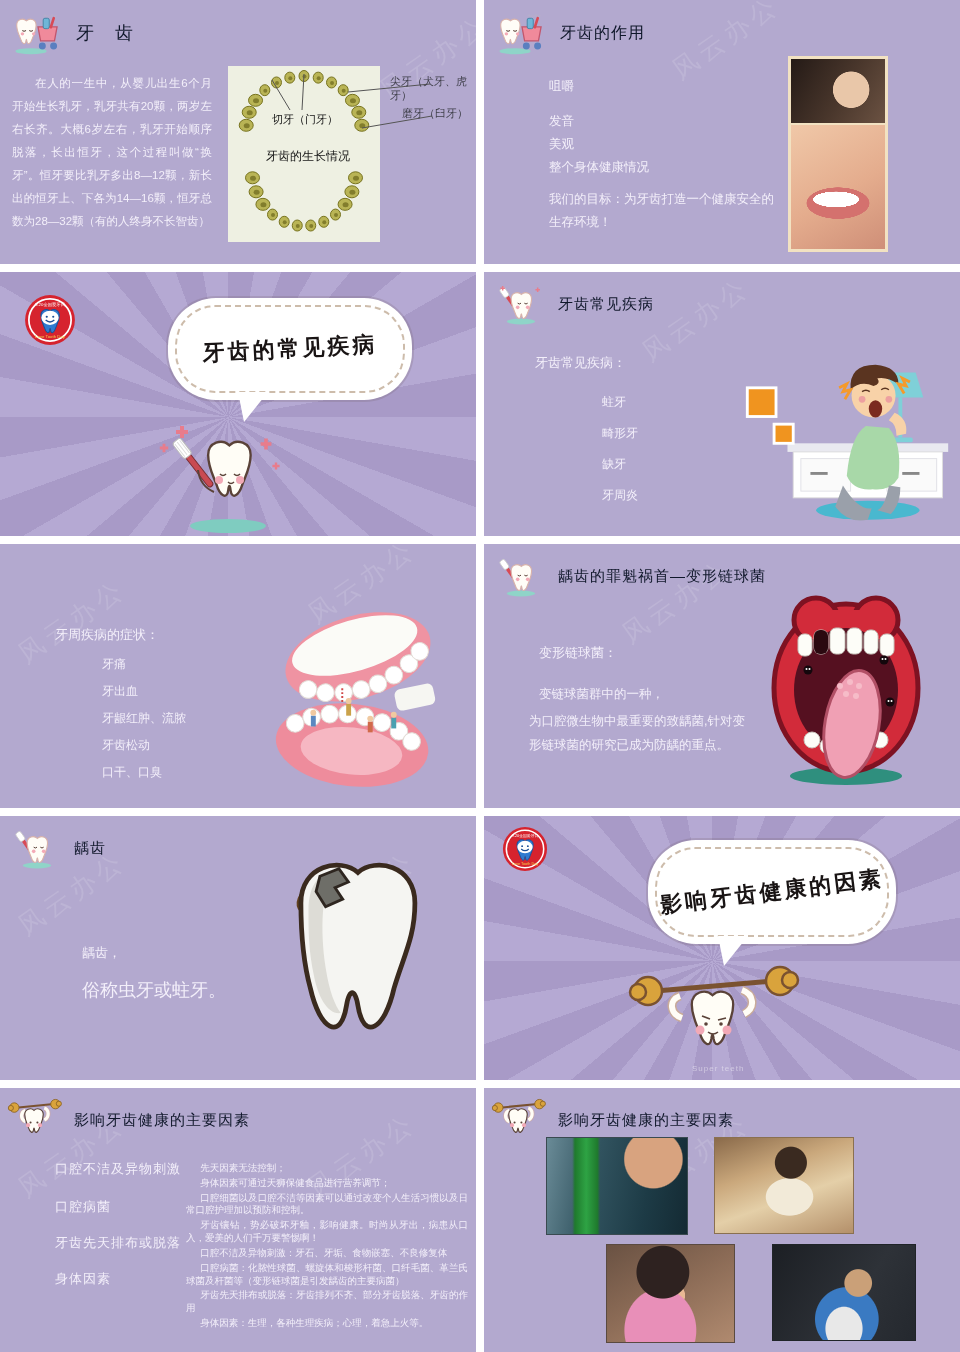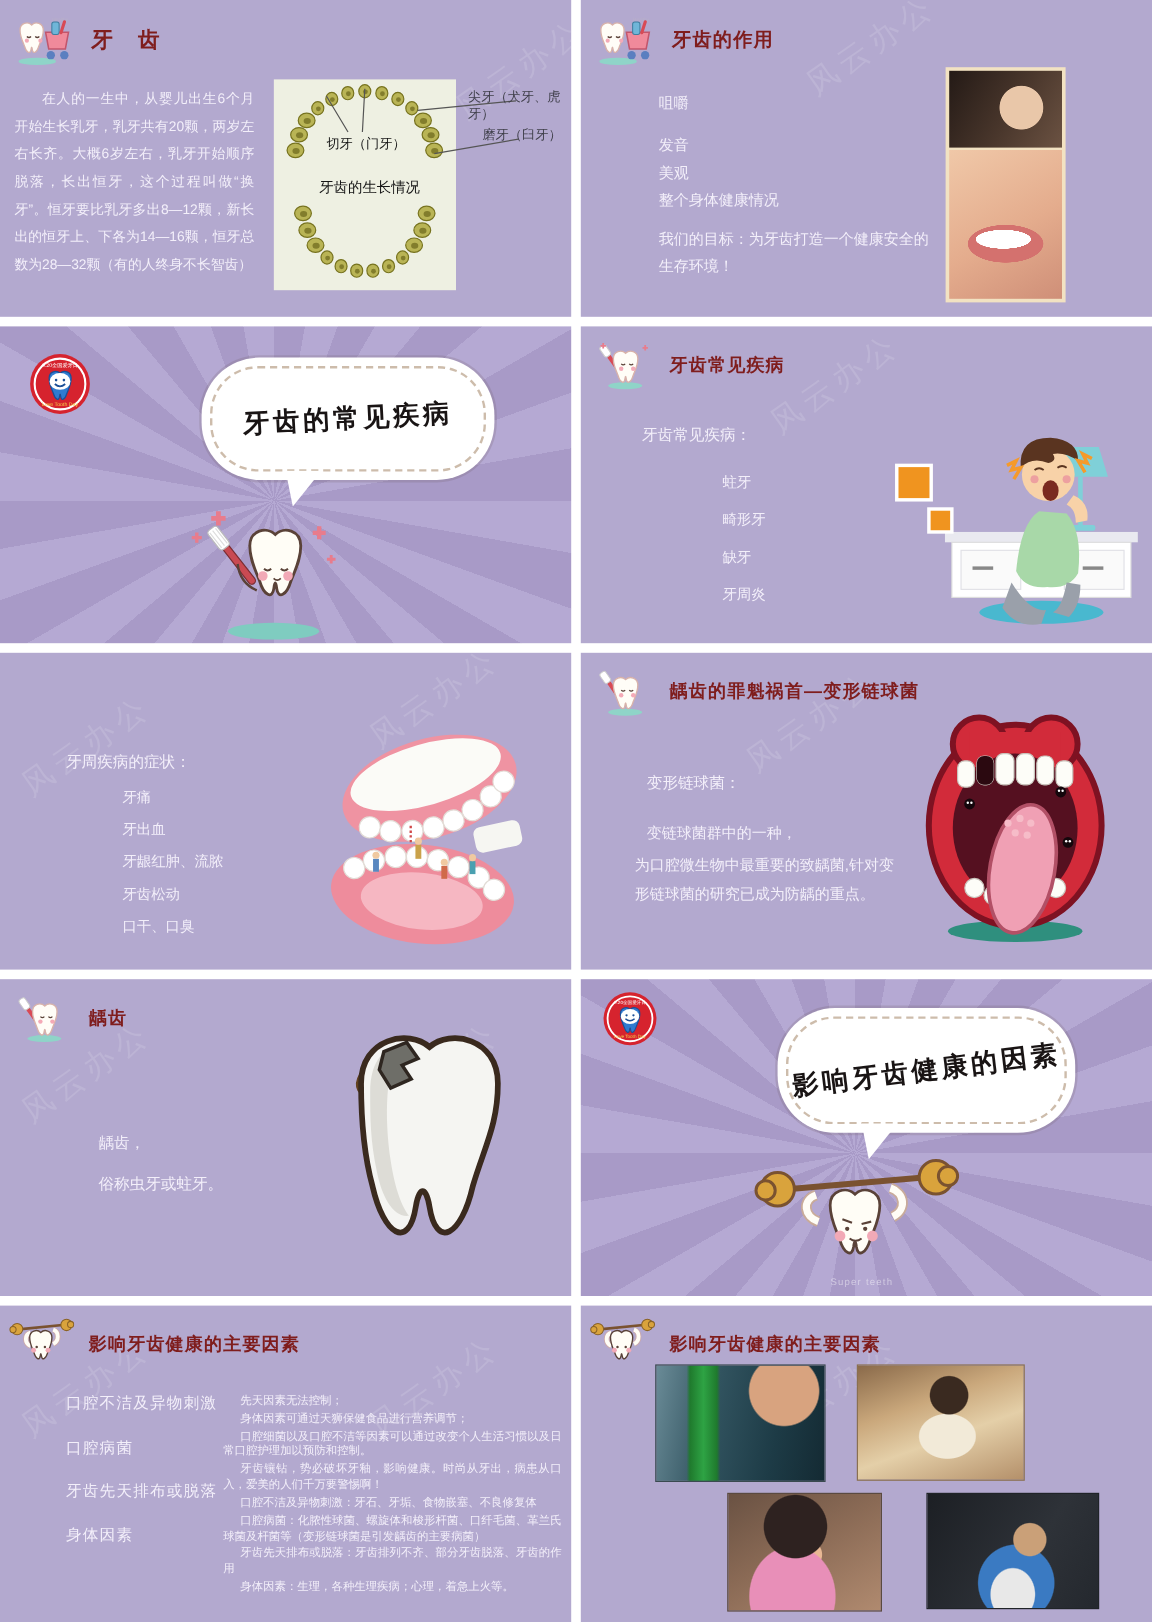--- a/index.html
+++ b/index.html
@@ -4,21 +4,21 @@
 <style>
   html,body{margin:0;padding:0;background:#fff;}
   .page{position:relative;width:960px;height:1352px;background:#fff;display:grid;
         grid-template-columns:476px 476px;grid-auto-rows:264px;gap:8px;
         font-family:"Liberation Sans",sans-serif;}
   .slide{position:relative;background:#b3a9cf;overflow:hidden;}
   .slide.burst{background:repeating-conic-gradient(from 0deg at 48% 55%,#a89ac7 0deg 10deg,#b5a9d3 10deg 20deg);}
   .wm{position:absolute;color:rgba(255,255,255,.13);font-size:26px;letter-spacing:5px;
       transform:rotate(-35deg);pointer-events:none;white-space:nowrap;}
   .hdr{position:absolute;display:flex;align-items:center;gap:12px;left:12px;top:10px;}
-  .title{color:#7f1d1d;font-size:15px;letter-spacing:1px;font-weight:bold;}
+  .title{color:#0f172a;font-size:15px;letter-spacing:1px;}
   .title.big{font-size:18px;letter-spacing:8px;}
   .txt{position:absolute;color:#f3effa;}
   .lead{font-size:13px;}
   .item{font-size:12px;}
   .para{font-size:11.5px;line-height:2;text-indent:2em;text-align:justify;}
   .bubble{position:absolute;background:#fff;border-radius:48px;box-shadow:0 0 0 2px rgba(90,70,60,.15);}
   .bubble:before{content:"";position:absolute;inset:7px;border:2px dashed #cdbcab;border-radius:40px;}
   .bubble .tail{position:absolute;left:70px;bottom:-22px;width:30px;height:30px;background:#fff;
       clip-path:polygon(0 0,100% 0,20% 100%);}
   .bubble .btxt{position:absolute;inset:0;display:flex;align-items:center;justify-content:center;
@@ -382,21 +382,21 @@
           <rect x="11.5" y="3" width="7" height="12" rx="2.5" fill="#fff" stroke="#ccc"></rect>
           </g>
         <use href="#toothP" transform="translate(10,8) scale(0.68)" fill="#fffdf7" stroke="#d8b2aa" stroke-width="2"></use>
         <path d="M26,24 q2,2 4,0 M34,24 q2,2 4,0" stroke="#5a4238" stroke-width="1.2" fill="none"></path>
         <circle cx="26" cy="29" r="2.2" fill="#f4aab7"></circle>
           <circle cx="38" cy="29" r="2.2" fill="#f4aab7"></circle>
       </svg>
       <div class="title">龋齿</div>
     </div>
     <div class="txt" style="left:82px;top:128px;font-size:13px">龋齿，</div>
-    <div class="txt" style="left:82px;top:162px;font-size:13px">俗称虫牙或蛀牙。</div>
+    <div class="txt" style="left:82px;top:162px;font-size:18px">俗称虫牙或蛀牙。</div>
     <svg style="position:absolute;left:242px;top:28px" width="228" height="228" viewBox="0 0 240 240">
       <g transform="translate(58,40) rotate(-28 26 15)">
         <ellipse cx="26" cy="15" rx="27" ry="16" fill="#b5793f" stroke="#63421f" stroke-width="3"></ellipse>
         <g fill="#7c4f22">
             <ellipse cx="14" cy="10" rx="5" ry="3"></ellipse>
             <ellipse cx="30" cy="8" rx="5" ry="3"></ellipse>
             <ellipse cx="40" cy="16" rx="5" ry="3"></ellipse>
             <ellipse cx="22" cy="20" rx="5" ry="3"></ellipse>
           </g>
         <path d="M2,26 l-8,10 M10,30 l-6,12 M20,31 l-3,13" stroke="#63421f" stroke-width="2"></path>

